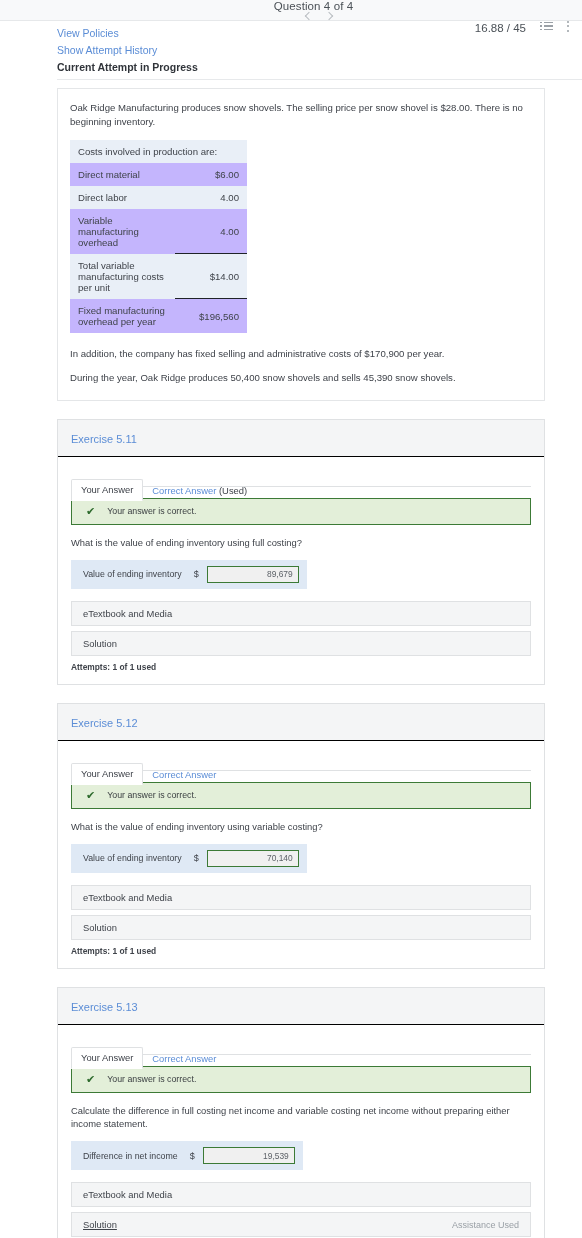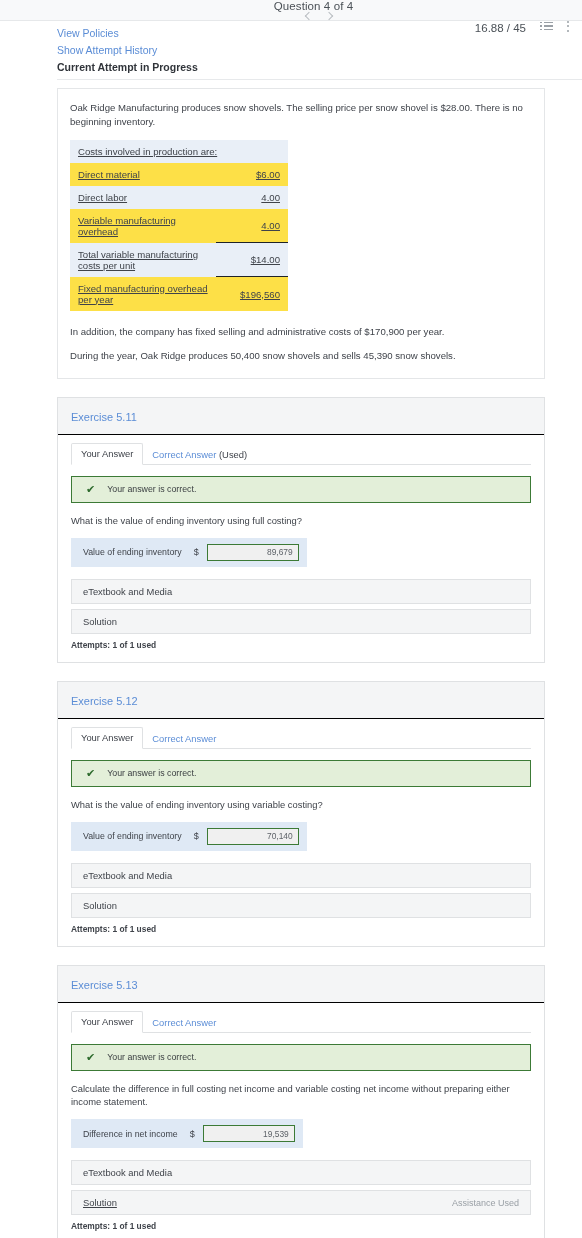--- a/index.html
+++ b/index.html
@@ -104,31 +104,30 @@
     padding: 12px 12px 14px 12px;
   }
   .prob-intro {
     font-size: 9.6px;
     color: #3f434a;
     line-height: 1.5;
     margin-bottom: 10px;
   }
   table.costs {
     border-collapse: collapse;
-    width: 218px;
+    width: 177px;
     font-size: 9.6px;
     color: #3f434a;
     margin-bottom: 6px;
-    text-decoration: underline;
   }
   table.costs td {
     padding: 6px 8px;
     background: #e9eff7;
   }
-  table.costs tr.alt td { background: #fde047; }
+  table.costs tr.alt td { background: #c4b5fd; }
   table.costs td.num {
     text-align: right;
     width: 72px;
   }
   table.costs tr.subtotal td.num { border-top: 1.5px solid #1f2328; }
   table.costs tr.lastrow td.num { border-top: 1.5px solid #1f2328; }
   .prob-note {
     font-size: 9.6px;
     color: #3f434a;
     line-height: 1.5;
@@ -159,21 +158,21 @@
     align-items: flex-end;
     border-bottom: 1px solid #dfe1e3;
     margin-bottom: 11px;
     height: 20px;
   }
   .tab {
     font-size: 9.4px;
     padding: 4px 9px 4px 9px;
     color: #3f434a;
     position: relative;
-    top: 1px;
+    top: 15px;
     line-height: 12px;
     text-align: right;
   }
   .tab.active {
     background: #fff;
     border: 1px solid #dfe1e3;
     border-bottom: 1px solid #ffffff;
     border-radius: 2px 2px 0 0;
   }
   .tab.link { color: #5b8dd6; }

